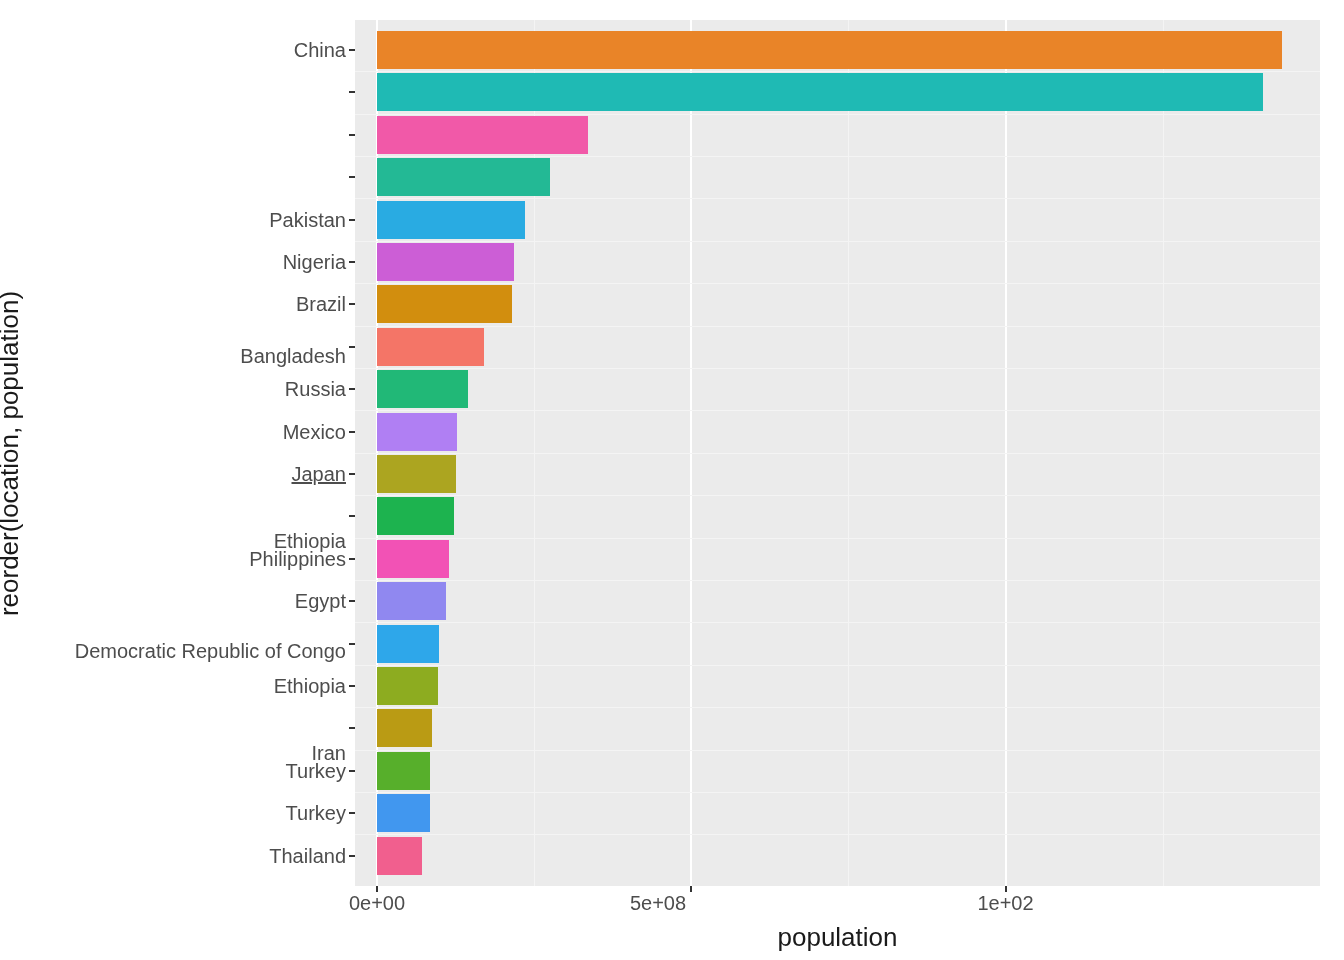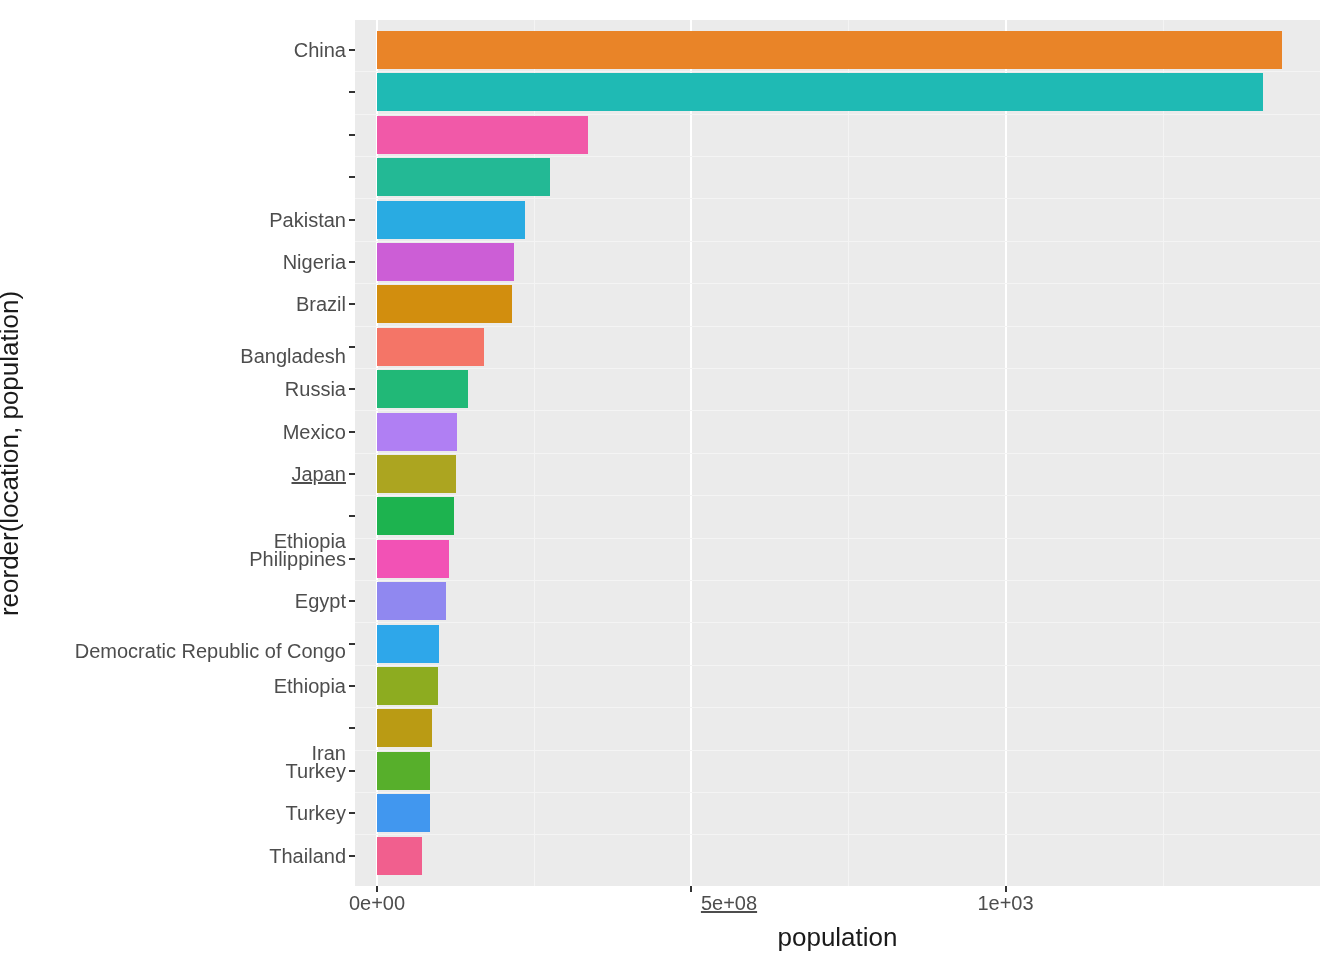--- a/index.html
+++ b/index.html
@@ -202,17 +202,17 @@
     <div class="ylab" style="top: 743px;">Iran</div>
     <div class="ytick" style="top: 727.4px;"></div>
     <div class="ylab" style="top: 760.8px;">Turkey</div>
     <div class="ytick" style="top: 769.8px;"></div>
     <div class="ylab" style="top: 803.2px;">Turkey</div>
     <div class="ytick" style="top: 812.2px;"></div>
     <div class="ylab" style="top: 845.6px;">Thailand</div>
     <div class="ytick" style="top: 854.6px;"></div>
     <div class="xlab-tick" style="left: 377px;">0e+00</div>
     <div class="xtick" style="left: 376px;"></div>
-    <div class="xlab-tick" style="left: 729px; text-decoration: underline;">5e+08</div>
+    <div class="xlab-tick" style="left: 658px;">5e+08</div>
     <div class="xtick" style="left: 690.25px;"></div>
-    <div class="xlab-tick" style="left: 1005.5px;">1e+03</div>
+    <div class="xlab-tick" style="left: 1005.5px;">1e+02</div>
     <div class="xtick" style="left: 1004.5px;"></div>
   </div>
 
 </body></html>

